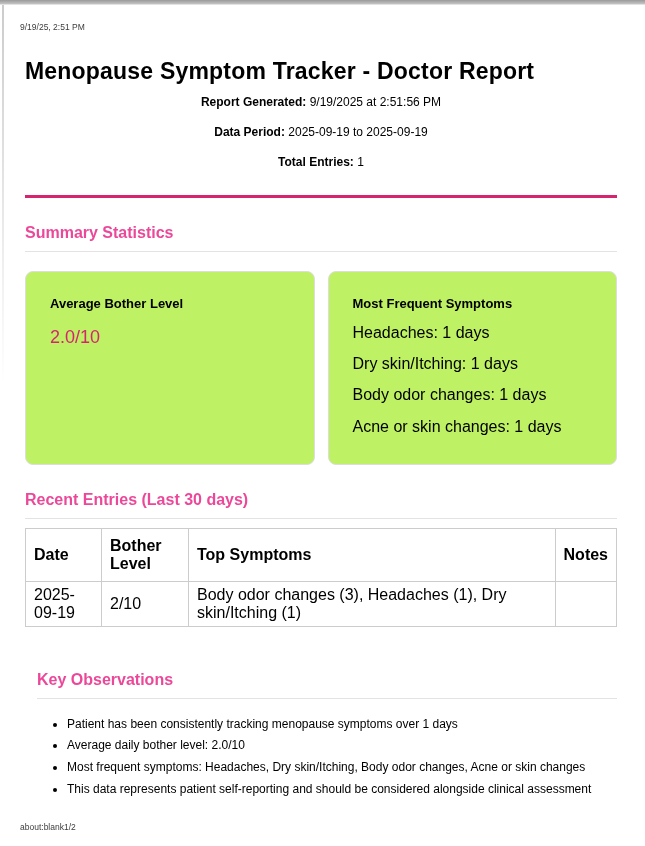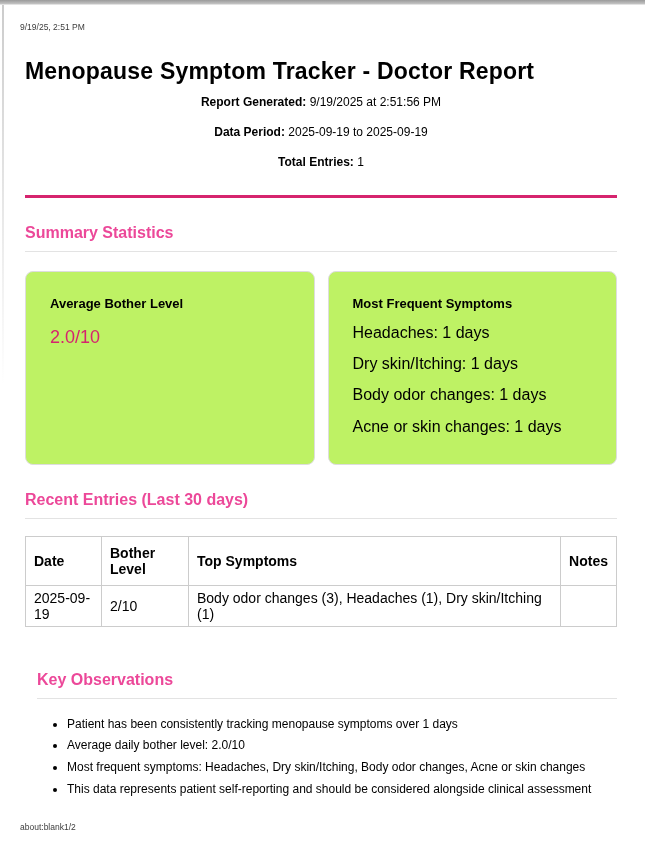--- a/index.html
+++ b/index.html
@@ -80,22 +80,22 @@
     margin-top: 16px;
   }
   .symptom-line {
     font-size: 16px;
     margin: 8px 0;
     line-height: 1.45;
   }
   table.entries-table {
     width: 100%;
     border-collapse: collapse;
-    margin-top: 17px;
-    font-size: 14px;
+    margin-top: 9px;
+    font-size: 16px;
   }
   .entries-table th, .entries-table td {
     border: 1px solid #cccccc;
     text-align: left;
     vertical-align: middle;
   }
   .entries-table th { font-weight: bold; padding: 8px 8px; }
   .entries-table td { padding: 4px 8px; }
   .col-date { width: 76px; }
   .col-bother { width: 87px; }

